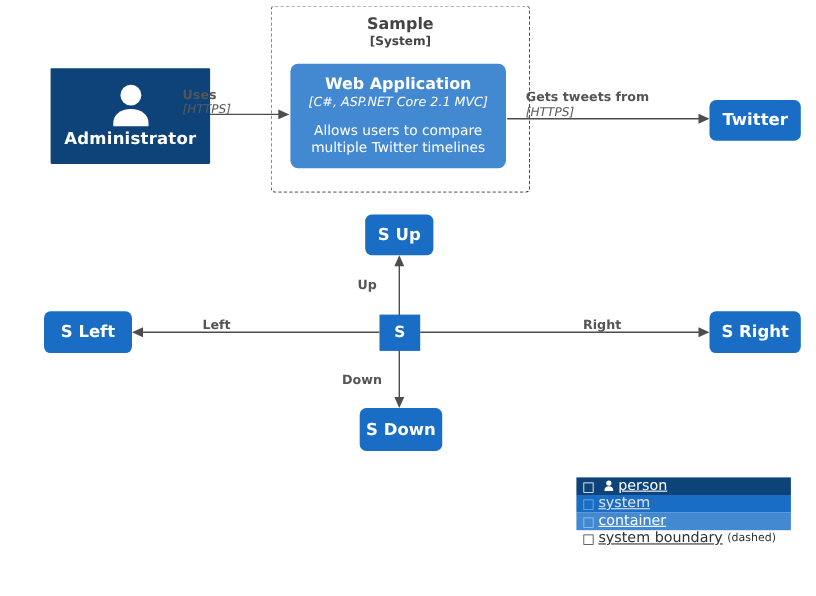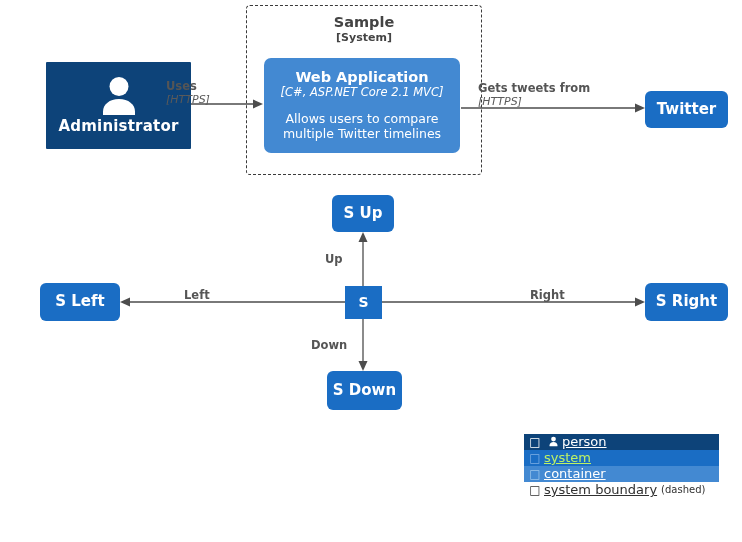--- a/index.html
+++ b/index.html
@@ -179,21 +179,21 @@
   }
   .legend-row .l-note {
     font-size: 10px;
     margin-left: 4px;
     line-height: 16px;
   }
   .lg-person    { background: #0d4379; width: 195px; }
   .lg-person .l-label { color: #ffffff; }
   .lg-person .l-glyph { color: #ffffff; }
   .lg-system    { background: #1a6dc4; width: 195px; }
-  .lg-system .l-label { color: #bef264; }
+  .lg-system .l-label { color: #e5e5e5; }
   .lg-system .l-glyph { color: #7fb0e4; }
   .lg-container { background: #4389d2; width: 195px; }
   .lg-container .l-label { color: #ffffff; }
   .lg-container .l-glyph { color: #9cc6ec; }
   .lg-boundary  { background: transparent; width: 200px; }
   .lg-boundary .l-label { color: #303030; }
   .lg-boundary .l-glyph { color: #303030; }
   .lg-boundary .l-note  { color: #303030; }
 </style>
 </head>

